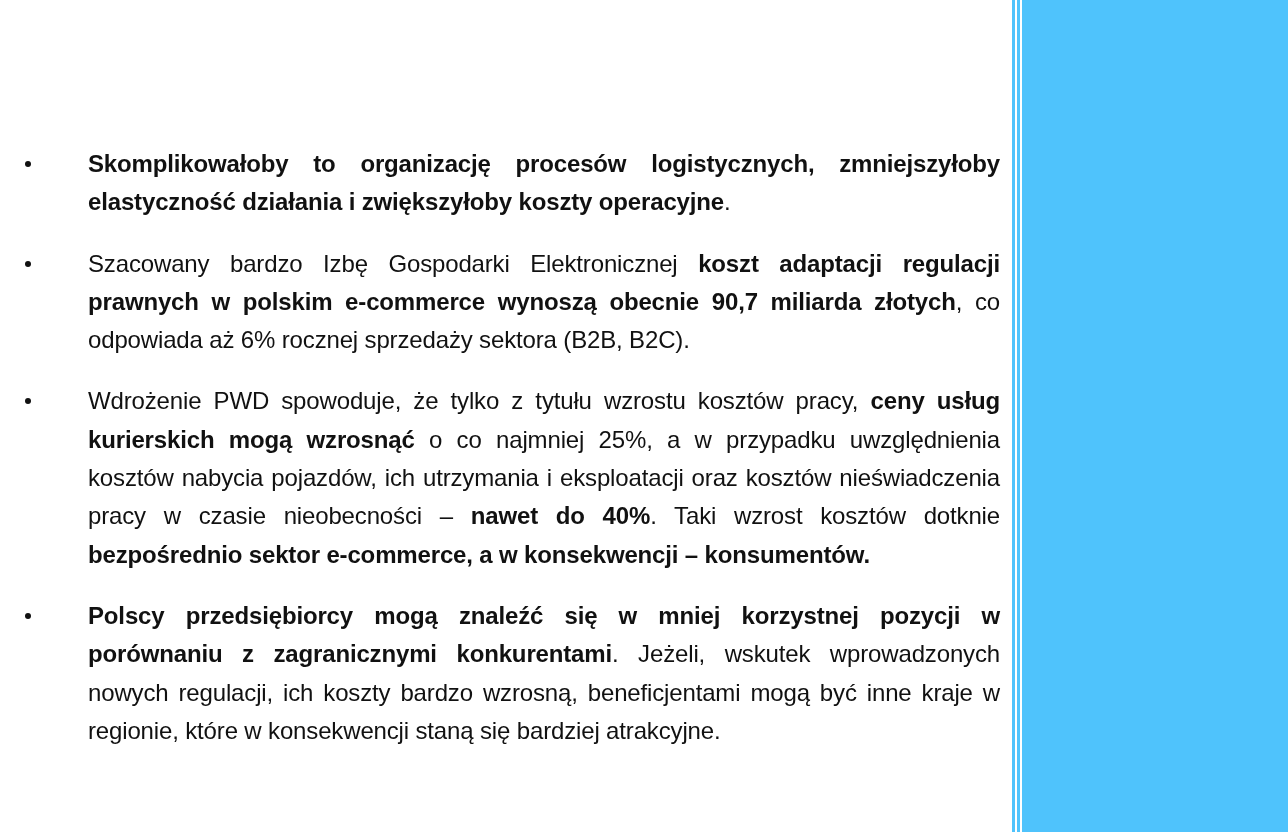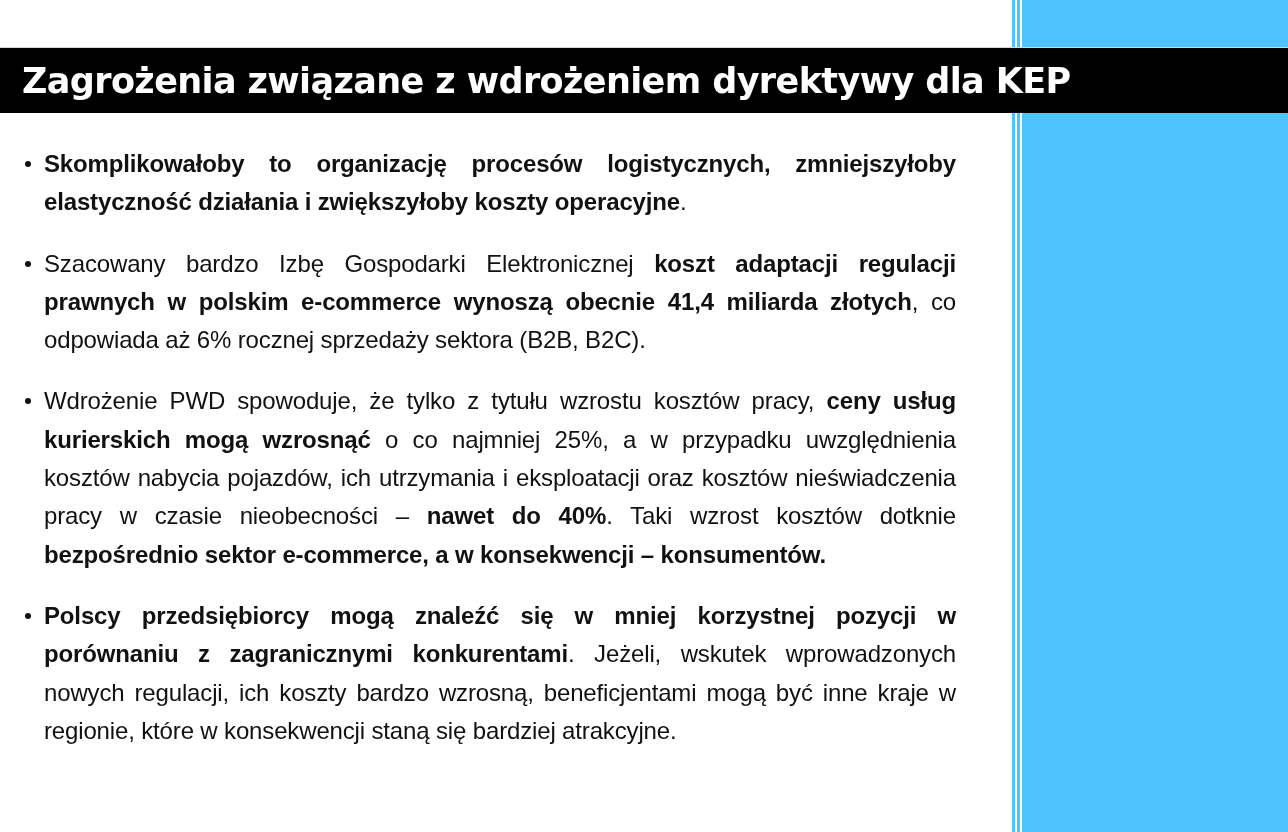--- a/index.html
+++ b/index.html
@@ -67,21 +67,21 @@
 
     
     .content {
       position: absolute;
       left: 0;
       top: 145px;
       width: 1000px;
     }
     .bullet {
       position: relative;
-      padding-left: 44px;
+      padding-left: 88px;
       width: 912px;
       margin-bottom: 23px;
     }
     .bullet-dot {
       position: absolute;
       left: 25px;
       top: 16px;
       width: 6px;
       height: 6px;
       border-radius: 50%;
@@ -100,36 +100,33 @@
   </style>
 </head>
 <body>
 
 <div class="slide">
 
   <div class="stripe s1"></div>
   <div class="stripe s2"></div>
   <div class="side-panel"></div>
 
-  <div class="title-band">
-    <div class="title-text">Zagrożenia związane z wdrożeniem dyrektywy dla KEP</div>
-  </div>
 
   <div class="content">
     <div class="bullet">
       <span class="bullet-dot"></span>
       <div class="bullet-text">
         <b>Skomplikowałoby to organizację procesów logistycznych, zmniejszyłoby elastyczność działania i zwiększyłoby koszty operacyjne</b><span>.</span>
       </div>
     </div>
 
     <div class="bullet">
       <span class="bullet-dot"></span>
       <div class="bullet-text">
-        <span>Szacowany bardzo Izbę Gospodarki Elektronicznej </span><b>koszt adaptacji regulacji prawnych w polskim e-commerce wynoszą obecnie 41,4 miliarda złotych</b><span>, co odpowiada aż 6% rocznej sprzedaży sektora (B2B, B2C).</span>
+        <span>Szacowany bardzo Izbę Gospodarki Elektronicznej </span><b>koszt adaptacji regulacji prawnych w polskim e-commerce wynoszą obecnie 90,7 miliarda złotych</b><span>, co odpowiada aż 6% rocznej sprzedaży sektora (B2B, B2C).</span>
       </div>
     </div>
 
     <div class="bullet">
       <span class="bullet-dot"></span>
       <div class="bullet-text">
         <span>Wdrożenie PWD spowoduje, że tylko z tytułu wzrostu kosztów pracy, </span><b>ceny usług kurierskich mogą wzrosnąć</b><span> o co najmniej 25%, a w przypadku uwzględnienia kosztów nabycia pojazdów, ich utrzymania i eksploatacji oraz kosztów nieświadczenia pracy w czasie nieobecności – </span><b>nawet do 40%</b><span>. Taki wzrost kosztów dotknie </span><b>bezpośrednio sektor e-commerce, a w konsekwencji – konsumentów.</b>
       </div>
     </div>
 

